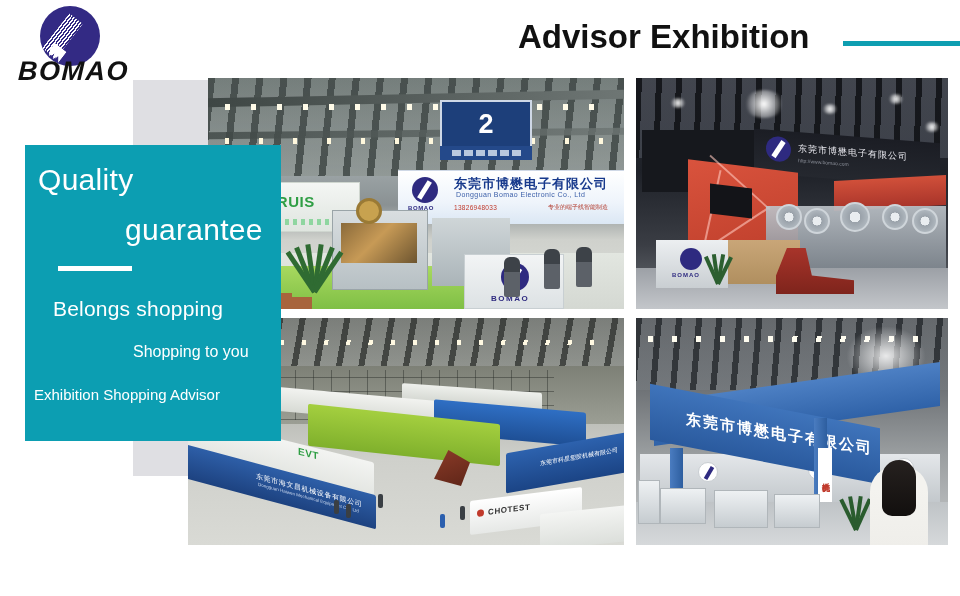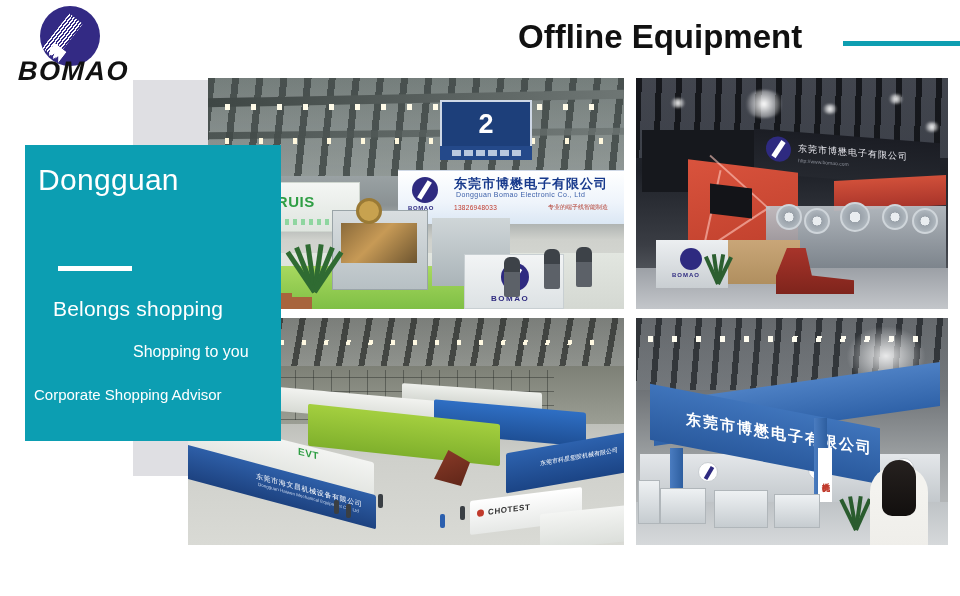--- a/index.html
+++ b/index.html
@@ -555,21 +555,21 @@
 <body>
 
 <div class="logo-block">
   <div class="logo-mark">
     <div class="logo-brush"></div>
     <div class="logo-tip"></div>
   </div>
   <div class="logo-text">BOMAO</div>
 </div>
 
-<div class="page-title">Offline Equipment</div>
+<div class="page-title">Advisor Exhibition</div>
 <div class="title-rule"></div>
 
 <div class="gray-panel"></div>
 <div class="gray-panel-top"></div>
 
 <div class="photo" id="photo-tl">
   <div class="tl-bg"></div>
   <div class="tl-ceiling"></div>
   <div class="tl-beam"></div>
   <div class="tl-beam tl-beam2"></div>
@@ -749,18 +749,19 @@
       <i style="transform:rotate(-10deg)"></i>
     <i style="transform:rotate(8deg)"></i>
       <i style="transform:rotate(24deg)"></i>
   </div>
 
   <div class="br-woman"></div>
   <div class="br-hair"></div>
 </div>
 
 <div class="teal-box">
-  <div class="teal-line1">Dongguan</div>
+  <div class="teal-line1">Quality</div>
+  <div class="teal-line2">guarantee</div>
   <div class="teal-divider"></div>
   <div class="teal-line3">Belongs shopping</div>
   <div class="teal-line4">Shopping to you</div>
-  <div class="teal-line5">Corporate Shopping Advisor</div>
+  <div class="teal-line5">Exhibition Shopping Advisor</div>
 </div>
 
 </body></html>

